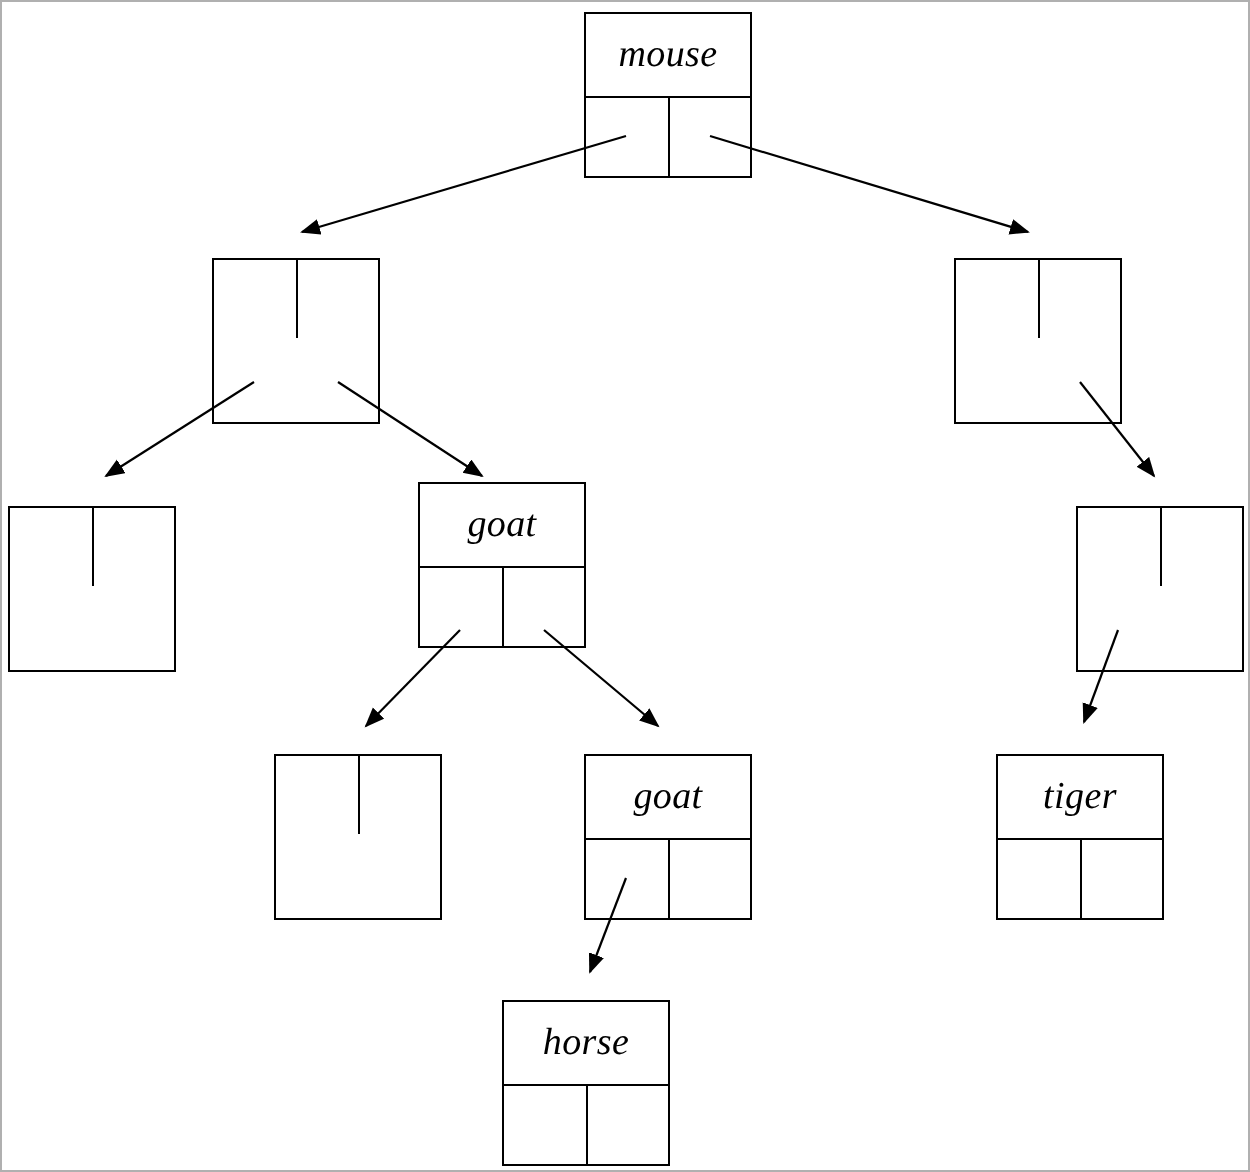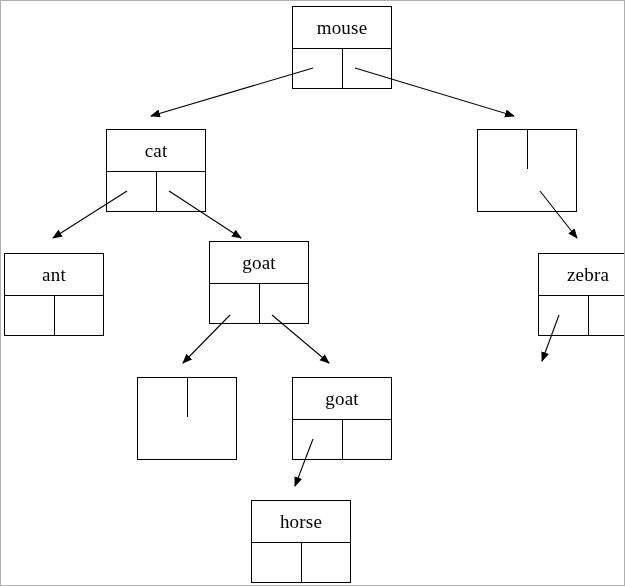--- a/index.html
+++ b/index.html
@@ -11,25 +11,26 @@
     position: relative;
     width: 623px;
     height: 584px;
     border: 1px solid #b0b0b0;
     background: #ffffff;
     overflow: hidden;
     font-family: "Liberation Serif", "DejaVu Serif", serif;
   }
   .node {
     position: absolute;
-    width: 100px;
+    width: 84px;
     height: 83px;
     border: 1px solid #000000;
     box-sizing: border-box;
     background: #ffffff;
+    font-style: italic;
   }
   .node .label {
     height: 42px;
     border-bottom: 1px solid #000000;
     box-sizing: border-box;
     display: flex;
     align-items: center;
     justify-content: center;
     font-size: 19px;
     color: #000000;
@@ -65,52 +66,49 @@
 
   <div class="node" style="left:291px;top:5px">
     <div class="label">mouse</div>
     <div class="cells">
       <div class="cell left"></div>
       <div class="cell"></div>
     </div>
   </div>
 
   <div class="node" style="left:105px;top:128px">
-    <div class="label">cat</div>
     <div class="cells">
       <div class="cell left"></div>
       <div class="cell"></div>
     </div>
   </div>
 
   <div class="node" style="left:476px;top:128px">
     <div class="cells">
       <div class="cell left"></div>
       <div class="cell"></div>
     </div>
   </div>
 
   <div class="node" style="left:3px;top:252px">
-    <div class="label">ant</div>
     <div class="cells">
       <div class="cell left"></div>
       <div class="cell"></div>
     </div>
   </div>
 
   <div class="node" style="left:208px;top:240px">
     <div class="label">goat</div>
     <div class="cells">
       <div class="cell left"></div>
       <div class="cell"></div>
     </div>
   </div>
 
   <div class="node" style="left:537px;top:252px">
-    <div class="label">zebra</div>
     <div class="cells">
       <div class="cell left"></div>
       <div class="cell"></div>
     </div>
   </div>
 
   <div class="node" style="left:136px;top:376px">
     <div class="cells">
       <div class="cell left"></div>
       <div class="cell"></div>
@@ -118,20 +116,27 @@
   </div>
 
   <div class="node" style="left:291px;top:376px">
     <div class="label">goat</div>
     <div class="cells">
       <div class="cell left"></div>
       <div class="cell"></div>
     </div>
   </div>
 
+  <div class="node" style="left:497px;top:376px">
+    <div class="label">tiger</div>
+    <div class="cells">
+      <div class="cell left"></div>
+      <div class="cell"></div>
+    </div>
+  </div>
 
   <div class="node" style="left:250px;top:499px">
     <div class="label">horse</div>
     <div class="cells">
       <div class="cell left"></div>
       <div class="cell"></div>
     </div>
   </div>
 
   <svg class="edge-layer" viewBox="0 0 623 584" xmlns="http://www.w3.org/2000/svg">

